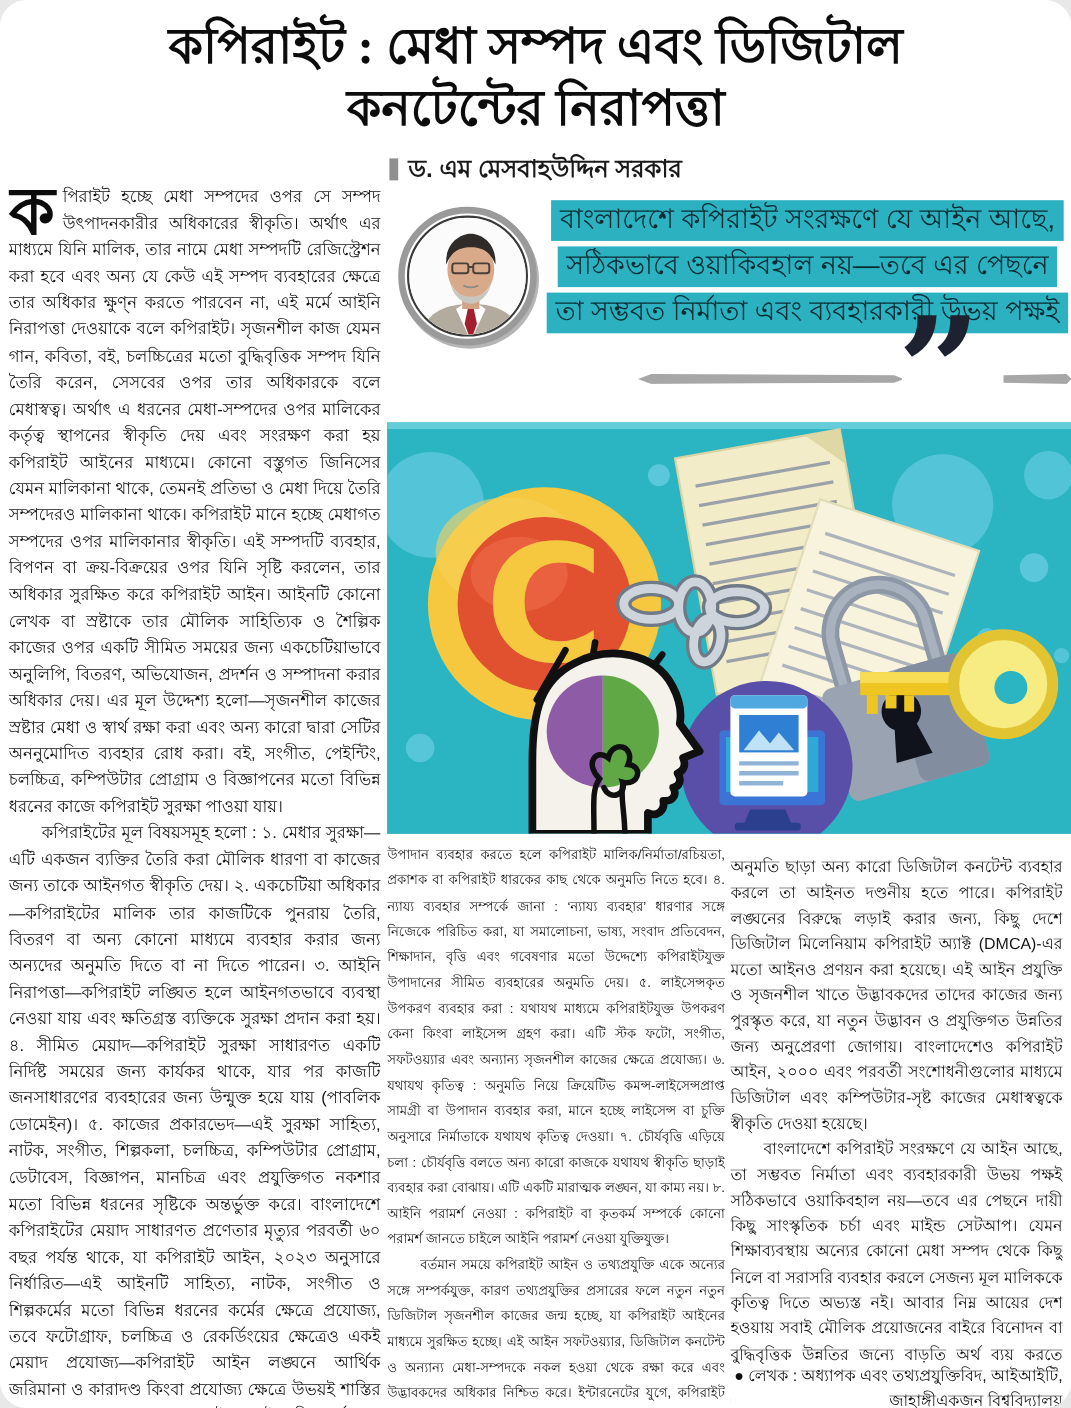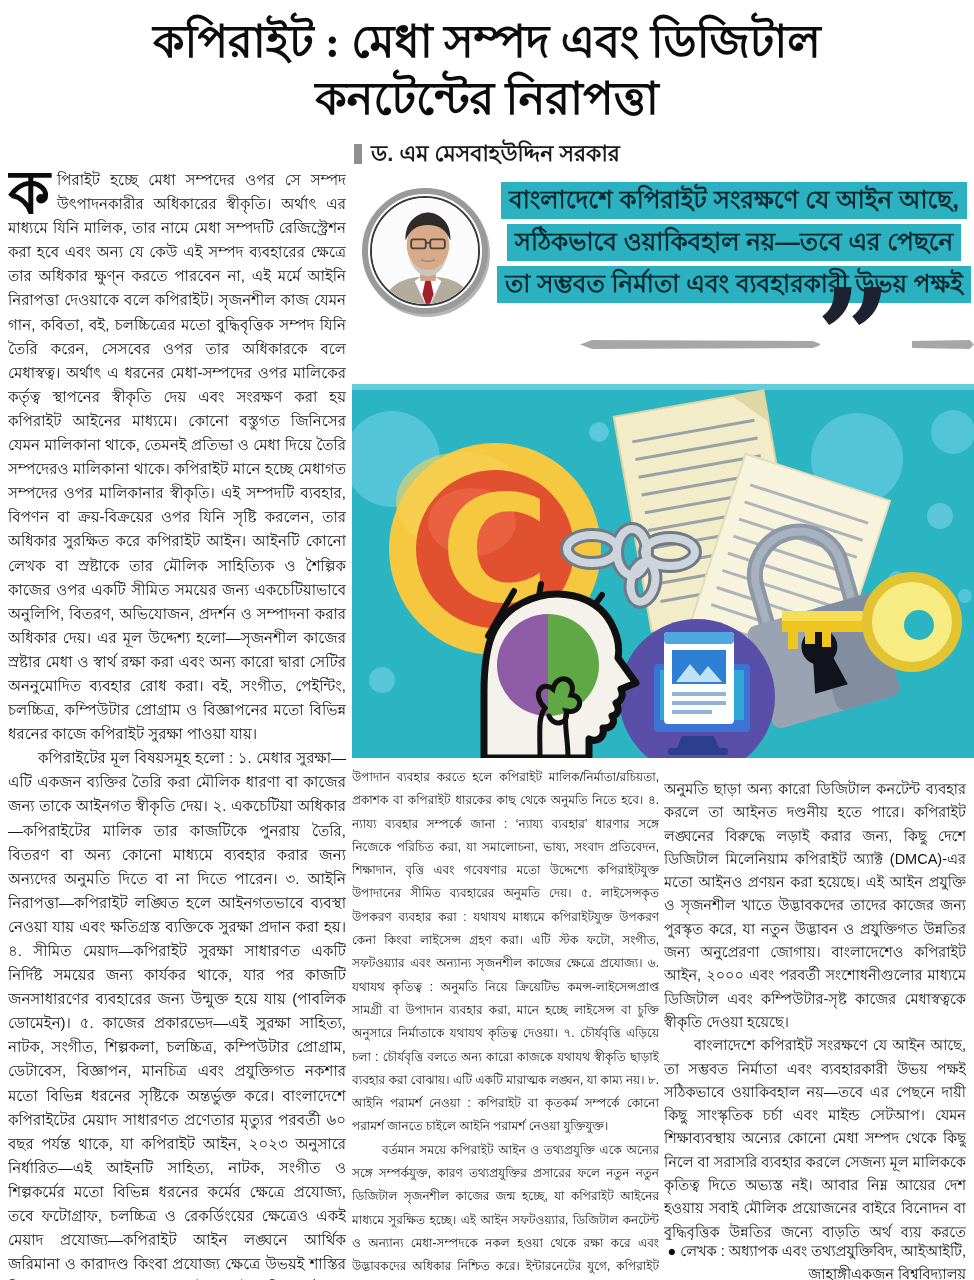--- a/index.html
+++ b/index.html
@@ -1,20 +1,20 @@
 <!DOCTYPE html>
 <html><head>
 <meta charset="utf-8">
 <style>
   * { margin:0; padding:0; box-sizing:border-box; }
   html,body { background:#e8e8e8; }
   .page {
     position:relative; width:974px; height:1280px; margin:0 auto;
     background:#ffffff; overflow:hidden;
-    font-family:"Liberation Sans","DejaVu Sans",sans-serif; color:#111;
+    font-family:"Liberation Sans","DejaVu Sans",sans-serif; color:#111;border-radius:24px;
   }
   
   .headline {
     position:absolute; top:14px; left:0; width:974px; text-align:center;
     font-family:"Liberation Serif","DejaVu Serif",serif;
     font-weight:700; font-size:45px; line-height:57px; color:#0c0c0c;
   }
   
   .byline-row {
     position:absolute; top:136px; left:0; width:974px; text-align:center;
@@ -53,21 +53,21 @@
   .quote-photo .inner {
     position:absolute; inset:2px; border-radius:50%; overflow:hidden;
     border:2px solid #3a3a3a; background:#fdfdfd;
   }
   .quote-lines {
     position:absolute; left:142px; top:4px; width:480px; text-align:center;
   }
   .quote-lines .line { display:block; margin-bottom:5px; }
   .quote-lines .hl {
     display:inline-block; background:#2BB1C0; color:#0B2B33;
-    font-size:24.5px; line-height:31px; font-weight:700; padding:2px 8px 4px 8px;text-align:right;
+    font-size:24.5px; line-height:31px; font-weight:400; padding:2px 8px 4px 8px;text-align:right;
   }
   .quote-rule-row { position:absolute; left:352px; top:318px; width:622px; height:72px; }
   .rule-bar { position:absolute; top:22px; height:9px; background:#a7a7a7; }
   .rule-left  { left:228px; width:240px;
     clip-path:polygon(0 50%, 5% 0, 97% 12%, 100% 42%, 100% 58%, 97% 88%, 5% 100%); }
   .rule-right { left:560px; width:62px;
     clip-path:polygon(0 12%, 93% 0, 100% 50%, 93% 100%, 0 88%); }
   .quote-marks {
     position:absolute; left:464px; top:-46px;
     font-family:"DejaVu Serif","Liberation Serif",serif;

